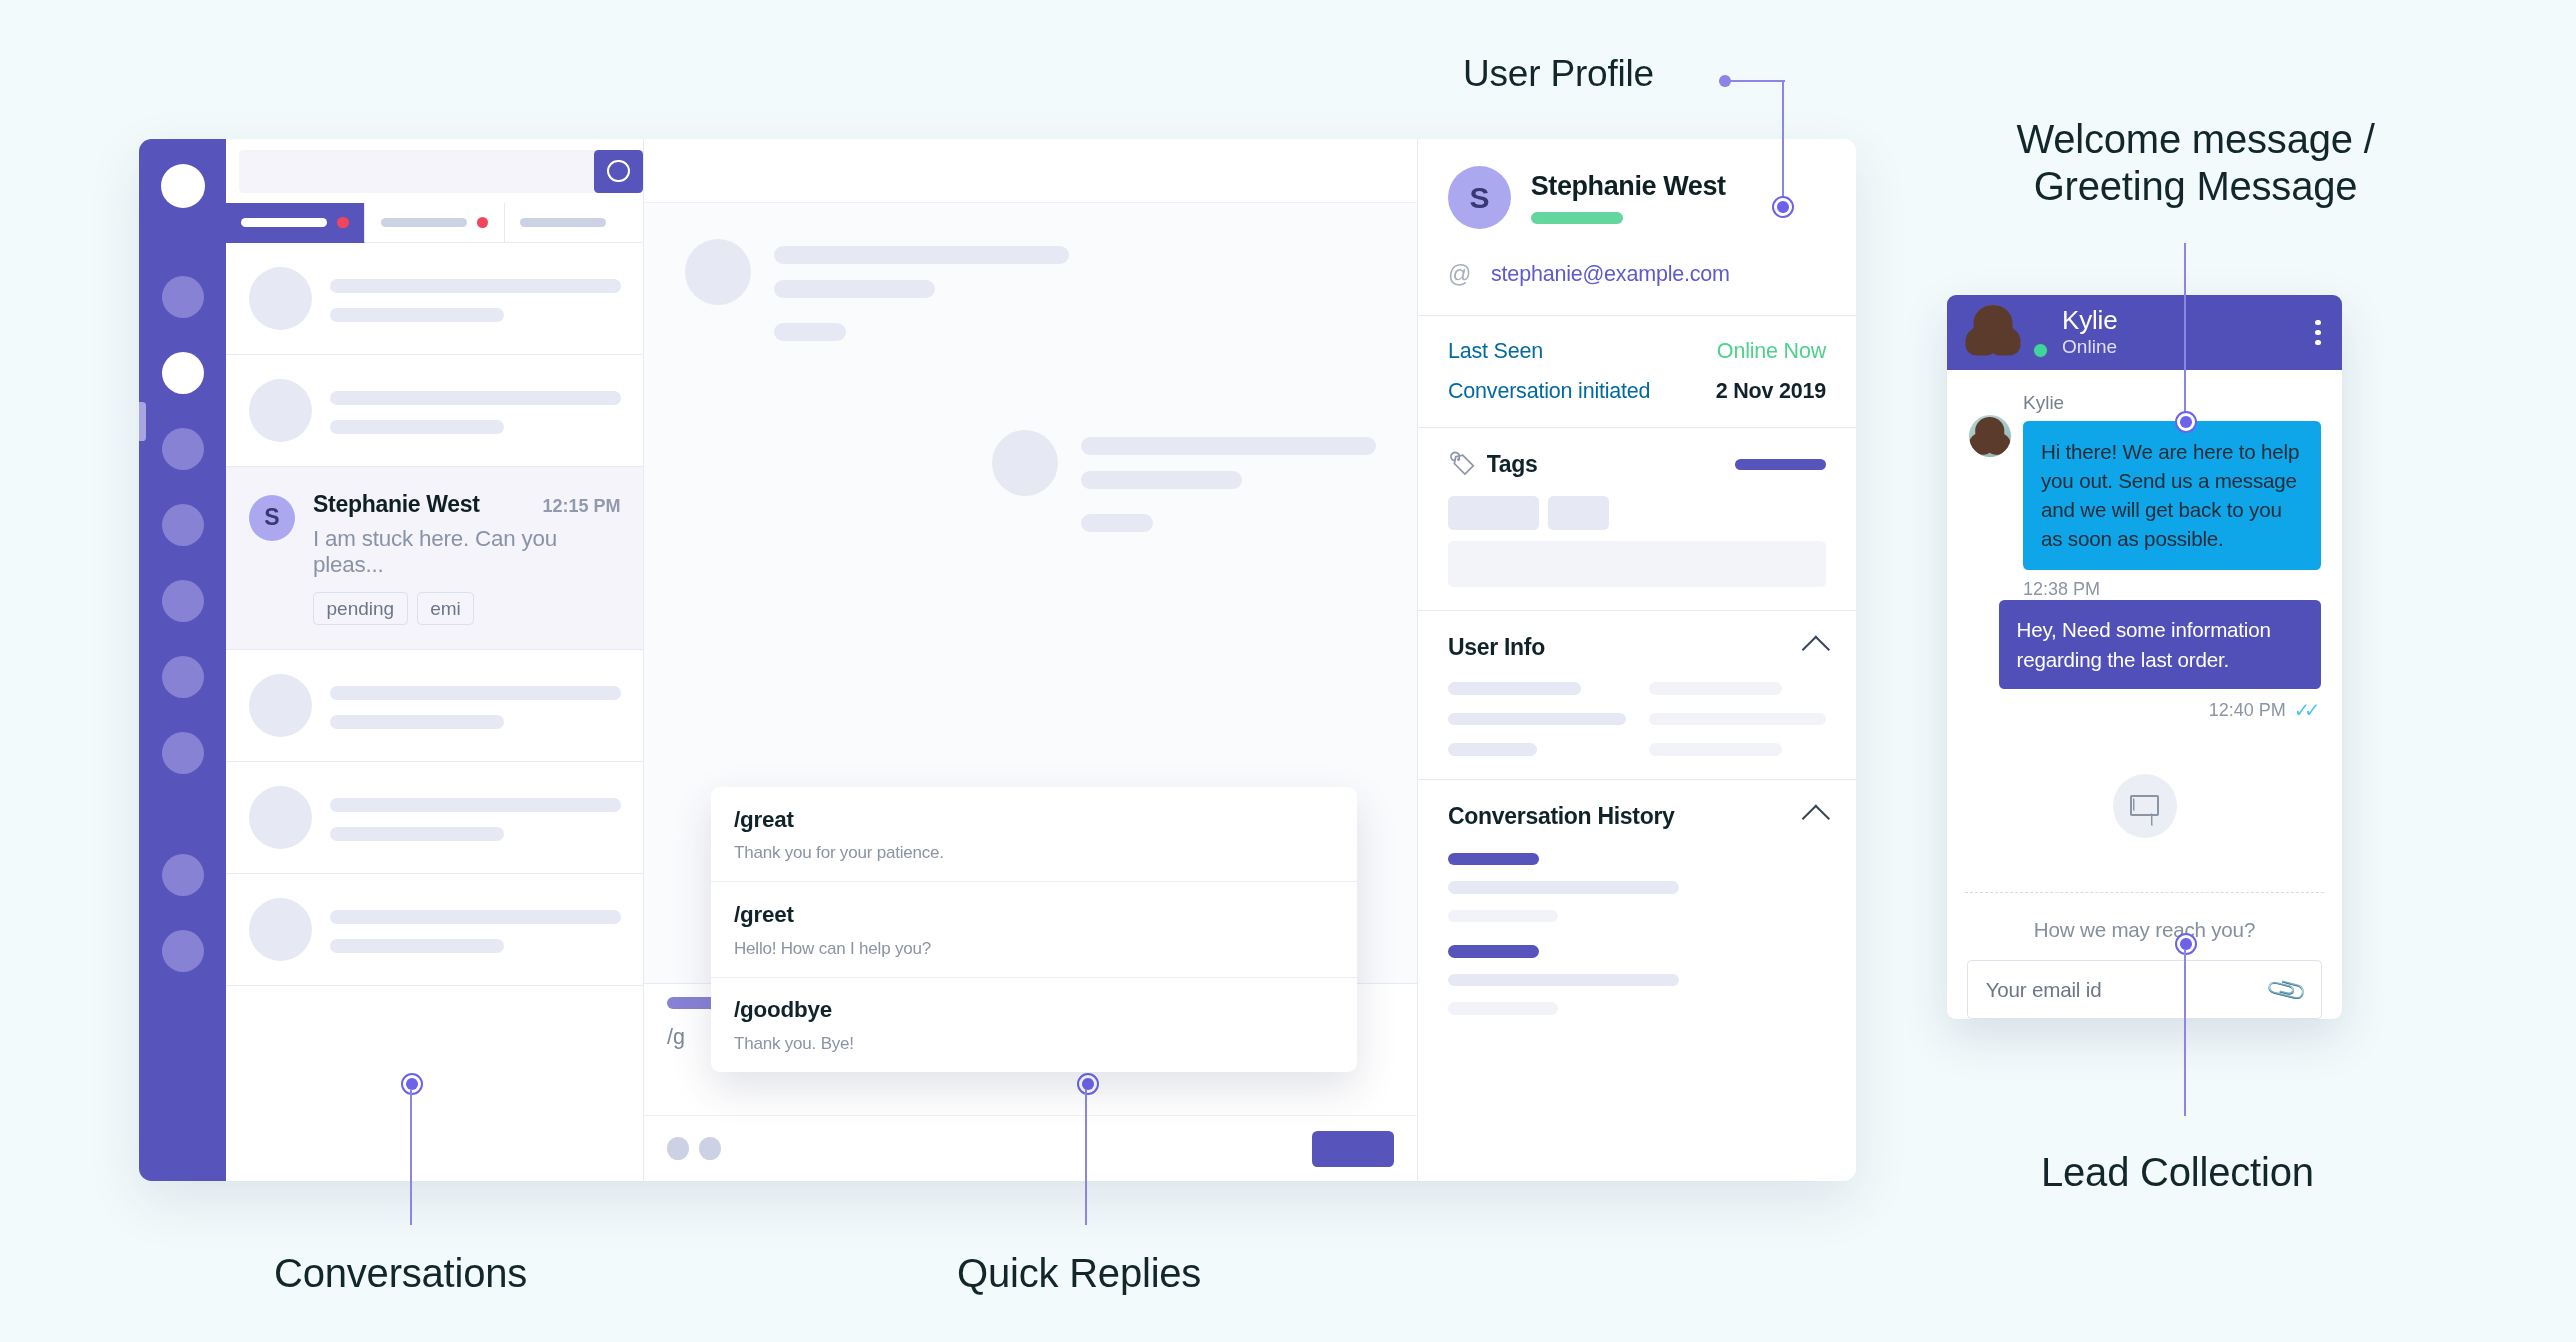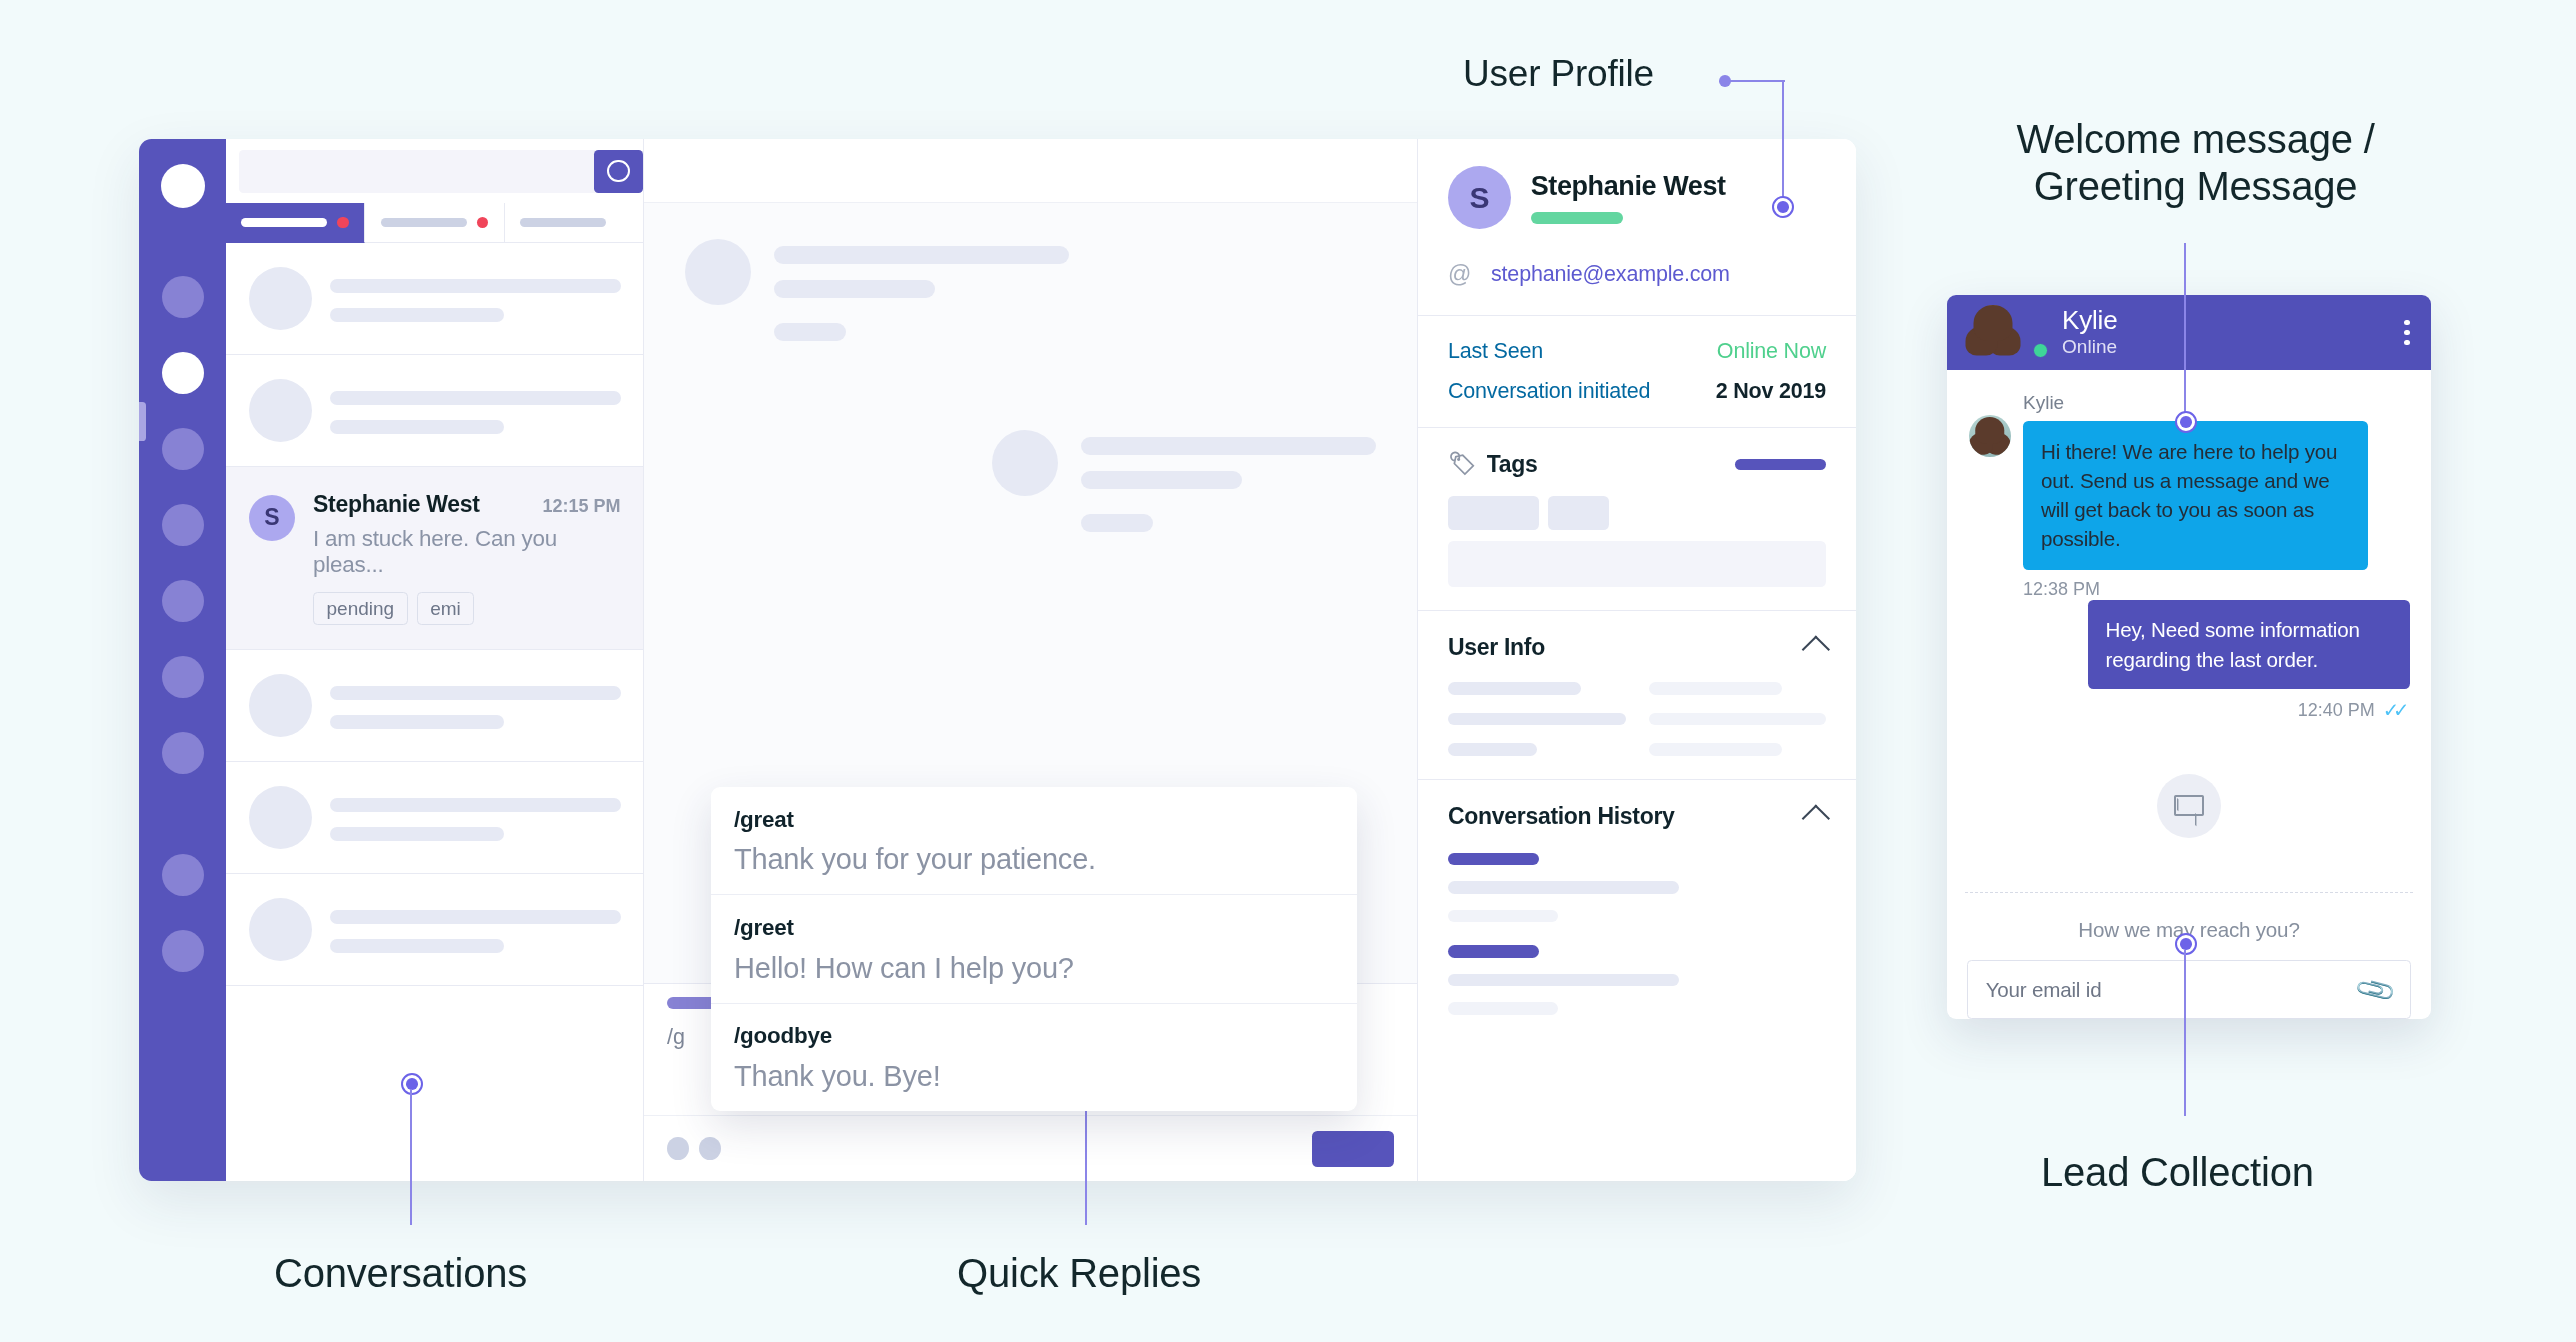--- a/index.html
+++ b/index.html
@@ -178,21 +178,21 @@
     width: 646px;
     background: #ffffff;
     border-radius: 9px;
     box-shadow: 0 16px 41px rgba(40,48,90,0.14);
     overflow: hidden;
     z-index: 30;
   }
   .qr-item { padding: 19.7px 23px 18px; border-bottom: 0.9px solid #eceef5; }
   .qr-item:last-child { border-bottom: none; }
   .qr-cmd { font-size: 22.4px; font-weight: 700; color: #10232b; letter-spacing: -0.2px; }
-  .qr-text { font-size: 29px; color: #8b93a4; margin-top: 10.7px; letter-spacing: -0.2px; }
+  .qr-text { font-size: 17px; color: #8b93a4; margin-top: 10.7px; letter-spacing: -0.2px; }
 
   
   .profile {
     width: 438px; flex: 0 0 438px;
     background: #ffffff;
     display: flex; flex-direction: column;
   }
   .profile-head { padding: 27px 30px 0; }
   .profile-top { display: flex; align-items: center; gap: 19.7px; }
   .profile-avatar {
@@ -233,21 +233,21 @@
 
   .ch-block { margin-top: 23px; }
   .ch-bar-purple { width: 91px; height: 12.5px; border-radius: 7.2px; background: #5754bb; }
   .ch-bar-1 { width: 61%; height: 12.5px; border-radius: 7.2px; background: #e6e9f4; margin-top: 16px; }
   .ch-bar-2 { width: 29%; height: 12.5px; border-radius: 7.2px; background: #f1f3f9; margin-top: 16px; }
 
   
   .widget {
     position: absolute;
     left: 1947px; top: 295px;
-    width: 484px; height: 268px;
+    width: 395px; height: 268px;
     background: #ffffff;
     border-radius: 9px;
     box-shadow: 0 18px 48px rgba(40,48,90,0.13);
     overflow: hidden;
     display: flex; flex-direction: column;
     height: 724px;
   }
   .w-header {
     height: 75px; background: #5150b8;
     display: flex; align-items: center; padding: 0 21.5px; gap: 14.3px;

